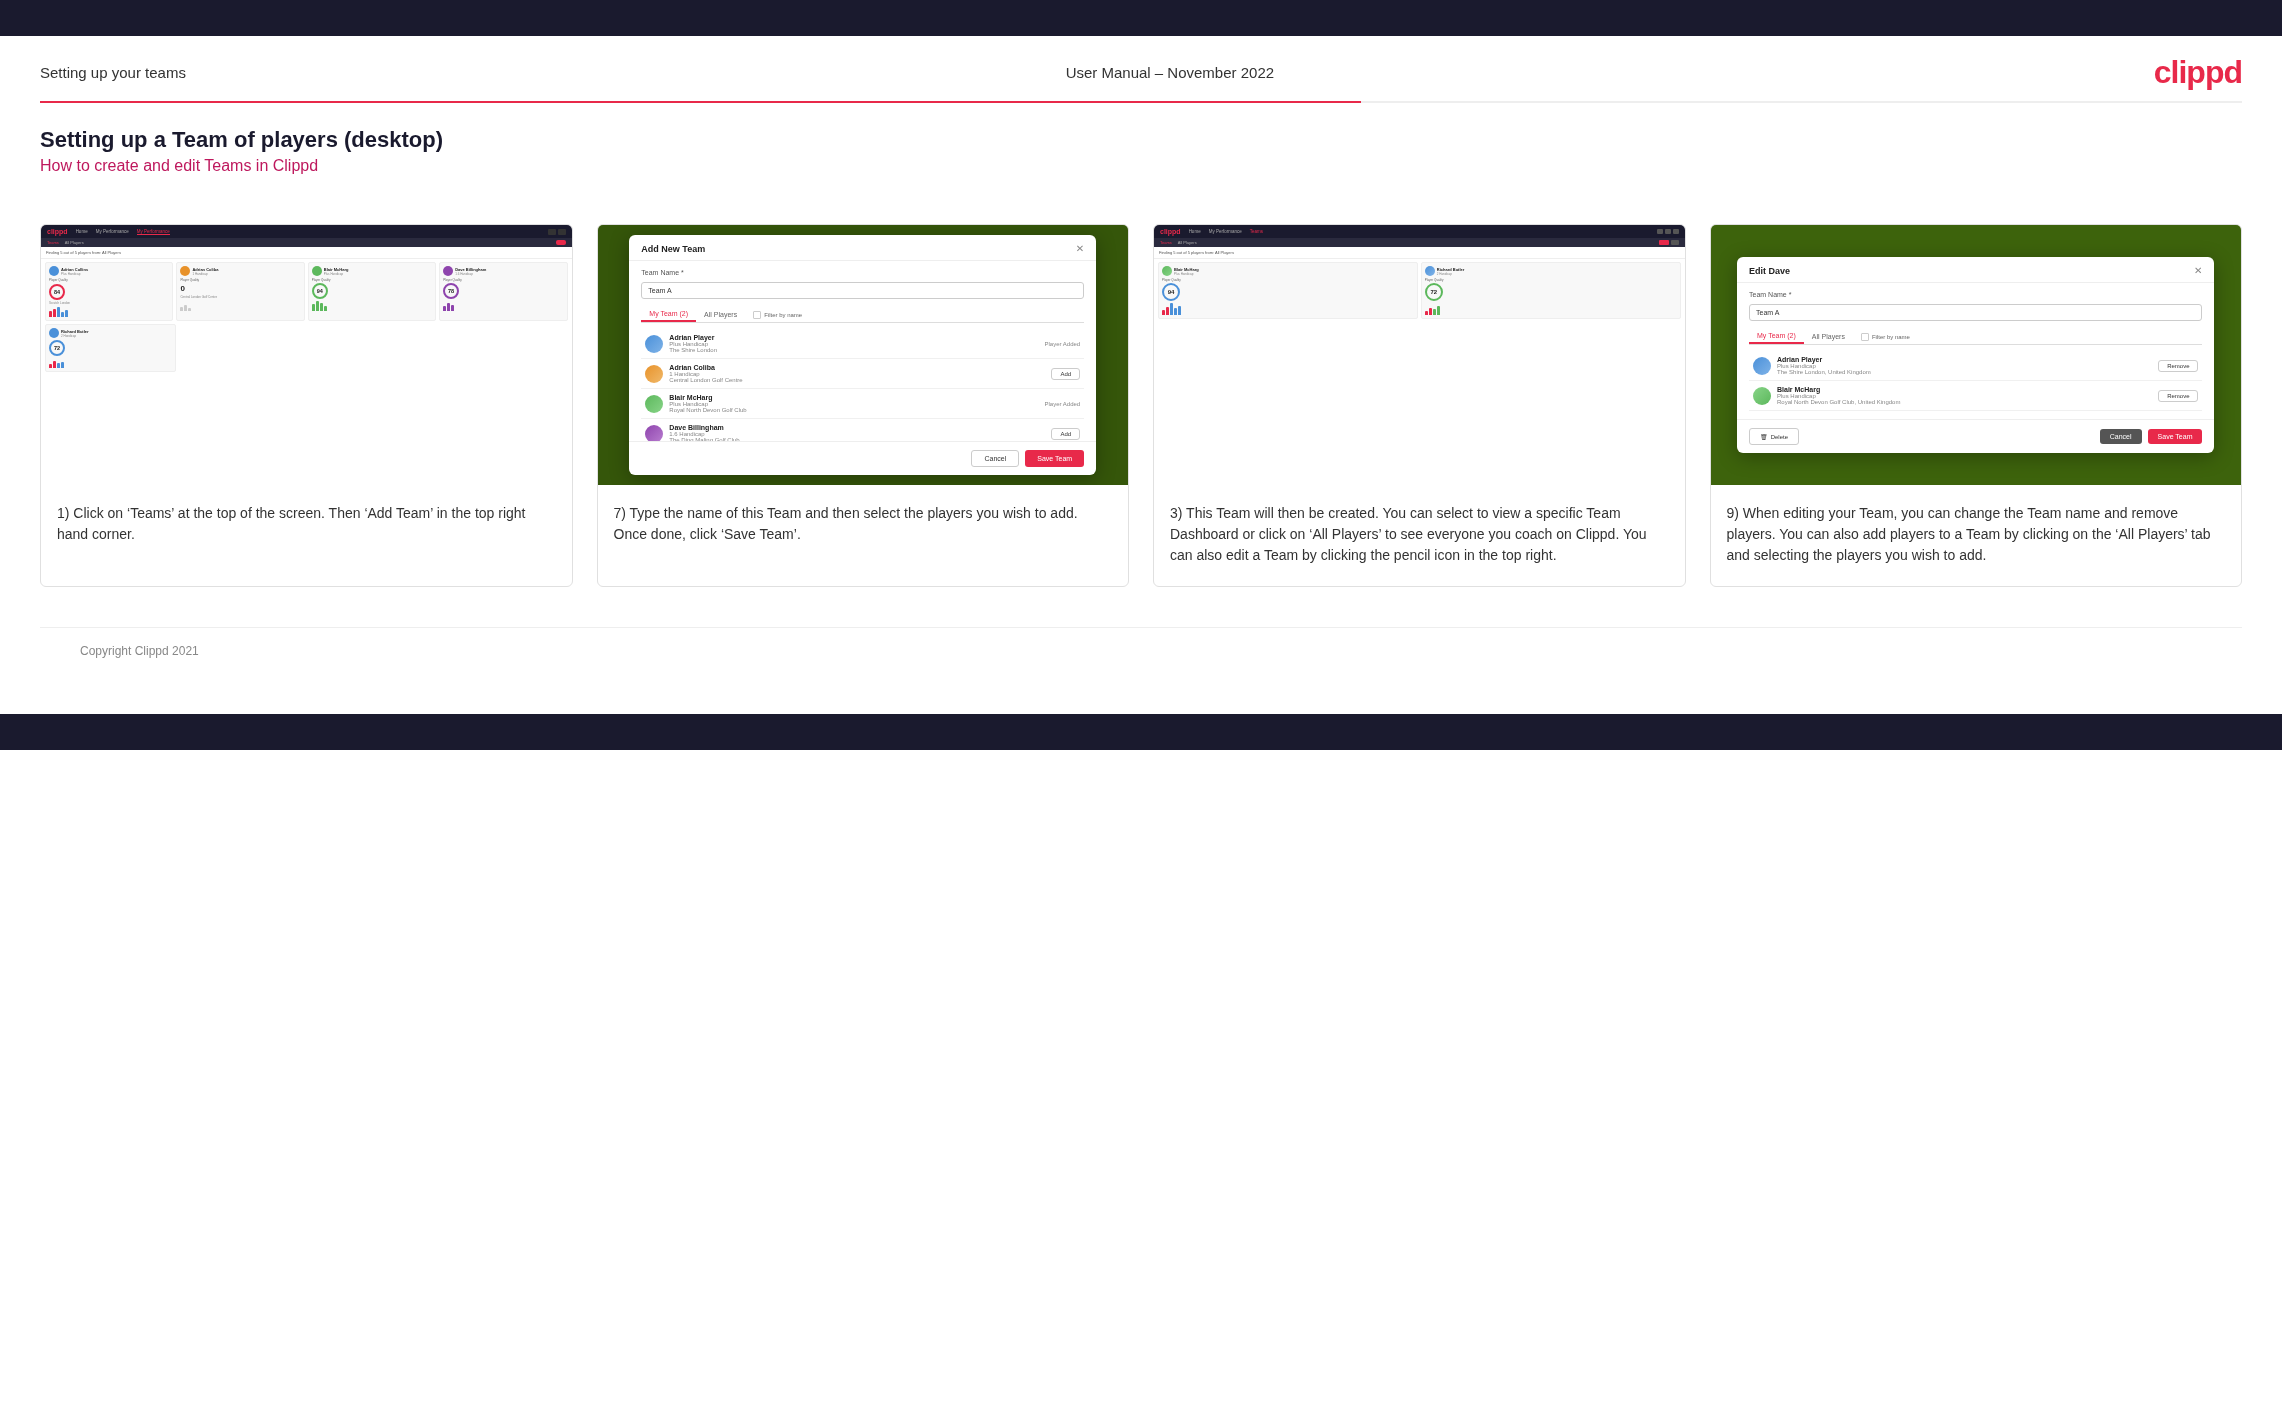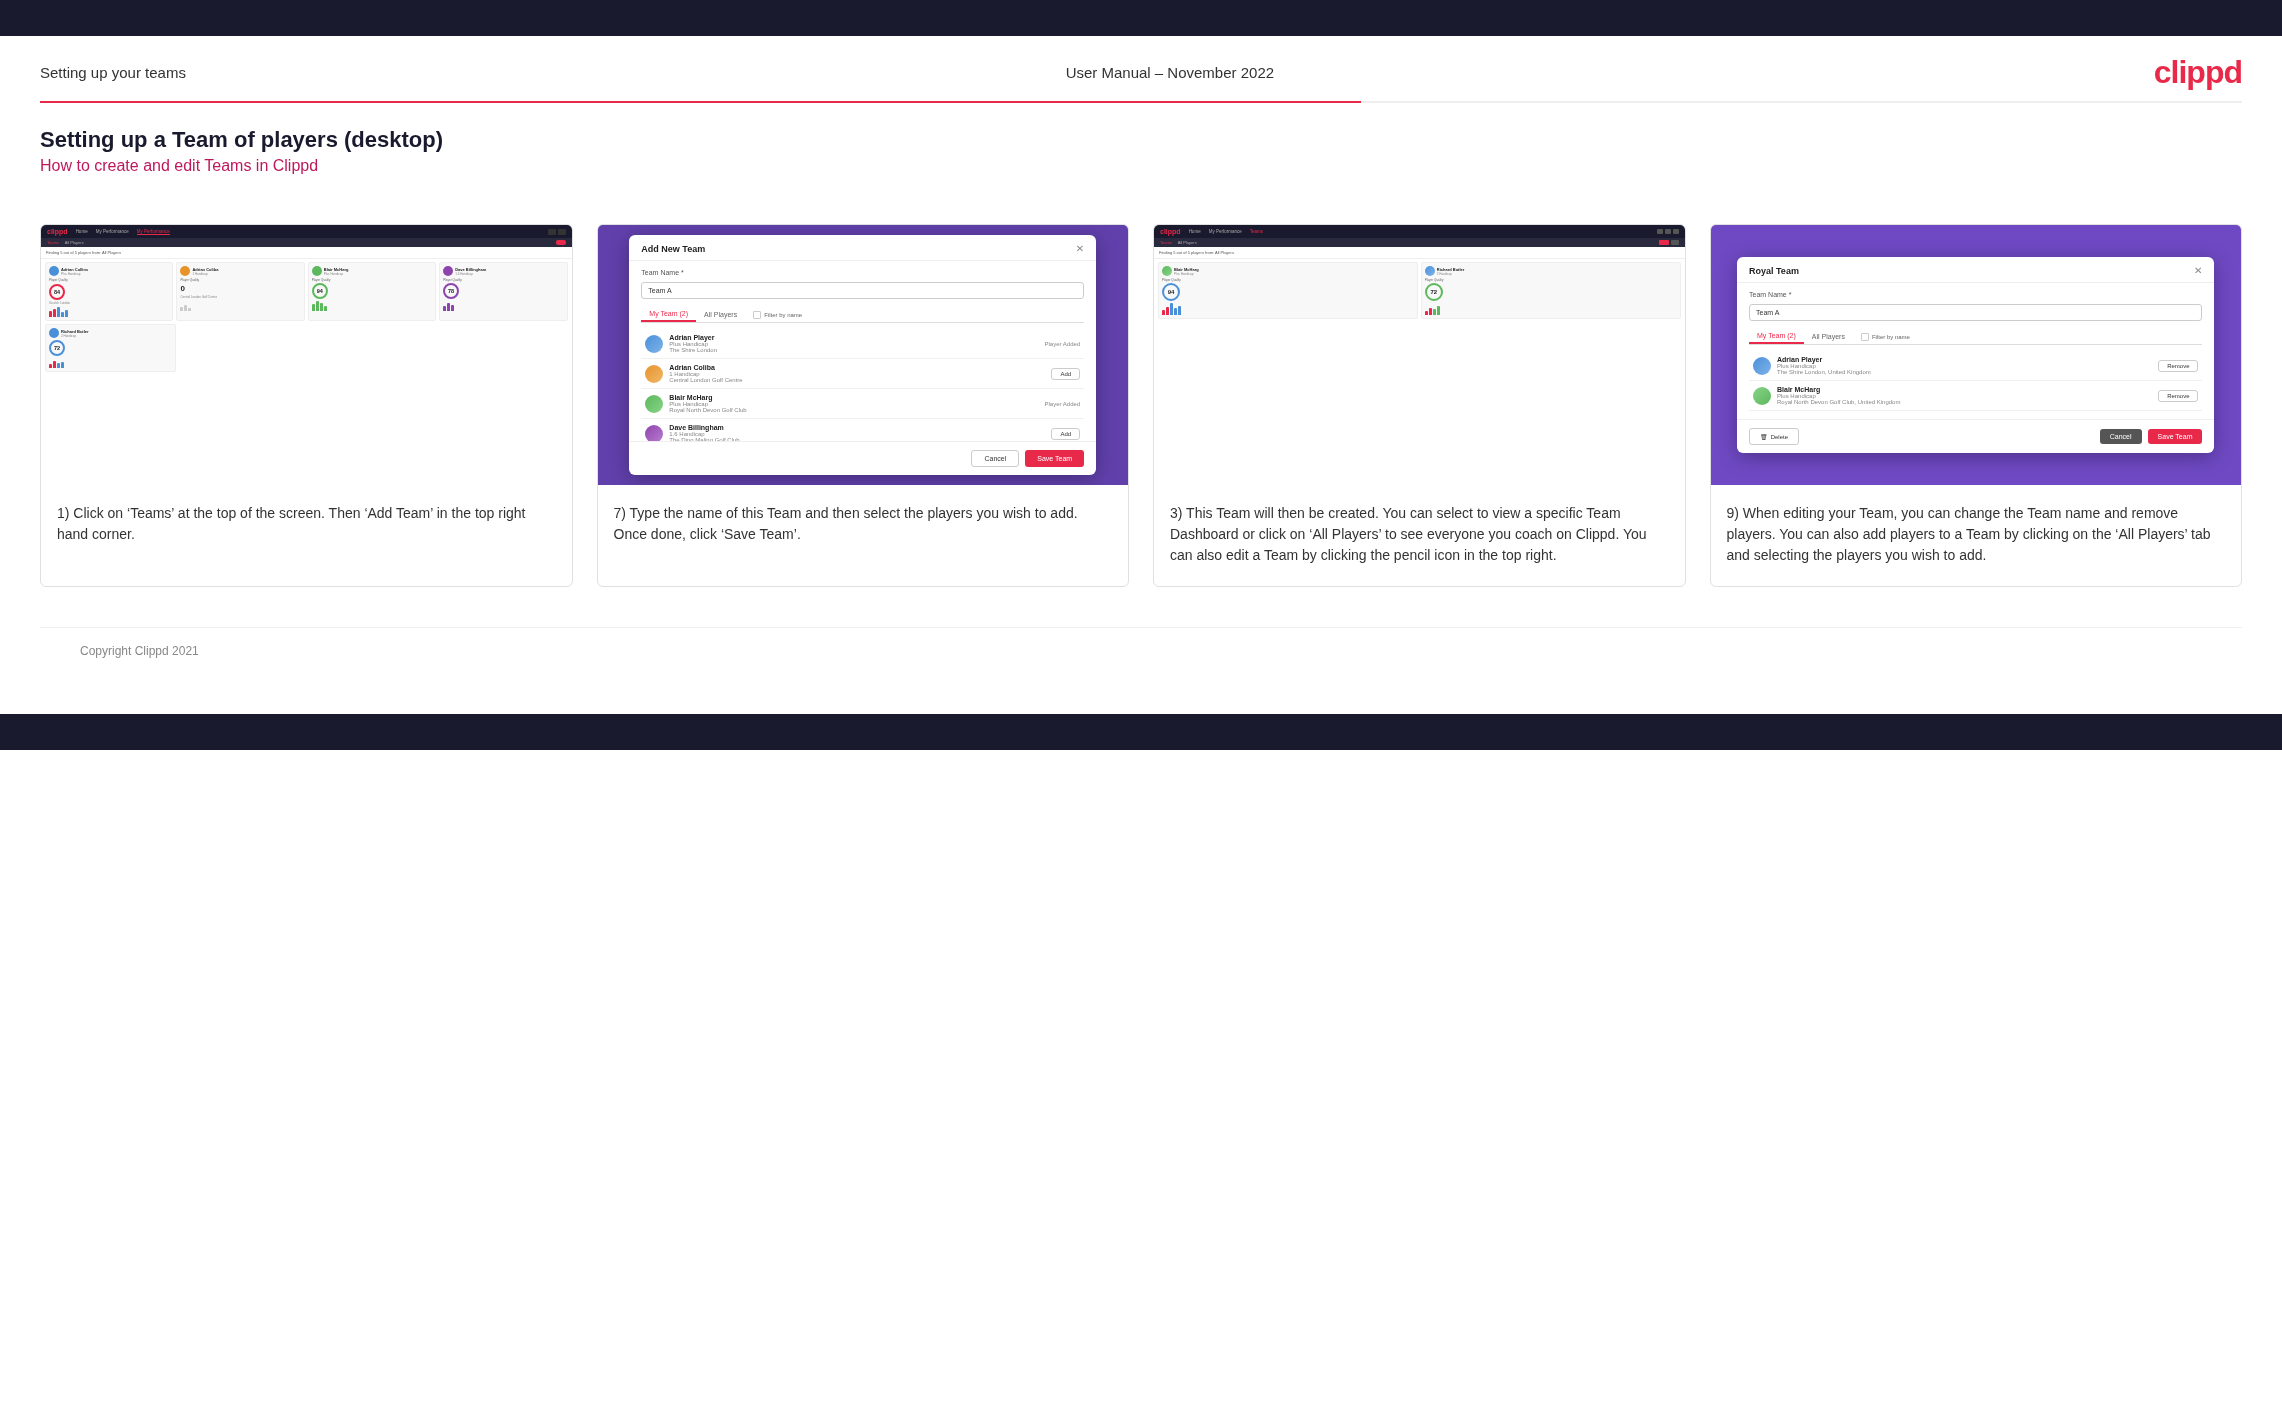--- a/index.html
+++ b/index.html
@@ -71,21 +71,21 @@
     .card {
       border: 1px solid #e0e0e0;
       border-radius: 6px;
       overflow: hidden;
       display: flex;
       flex-direction: column;
       background: #fff;
     }
 
     .card-screenshot {
-      background: #8b5cf6;
+      background: #4d7c0f;
       height: 260px;
       position: relative;
       overflow: hidden;
     }
 
     .card-text {
       padding: 18px 16px 20px 16px;
       font-size: 14px;
       color: #333;
       line-height: 1.5;
@@ -666,21 +666,21 @@
 
 You can also edit a Team by clicking the pencil icon in the top right.</span>
       </div>
     </div>
 
     <div class="card">
       <div class="card-screenshot">
         <div class="ss4-frame">
           <div class="ss4-dialog">
             <div class="ss4-dialog-header">
-              <span class="ss4-dialog-title">Royal Team</span>
+              <span class="ss4-dialog-title">Edit Dave</span>
               <span class="ss4-close">✕</span>
             </div>
             <div class="ss4-dialog-body">
               <div class="ss4-label">Team Name *</div>
               <input class="ss4-input" type="text" readonly="" value="Team A" style="">
               <div class="ss4-tabs">
                 <span class="ss4-tab active">My Team (2)</span>
                 <span class="ss4-tab">All Players</span>
                 <div style="margin-left:8px;display:flex;align-items:center;gap:3px;">
                   <div style="width:8px;height:8px;border:1px solid #ccc;border-radius:1px;"></div>

